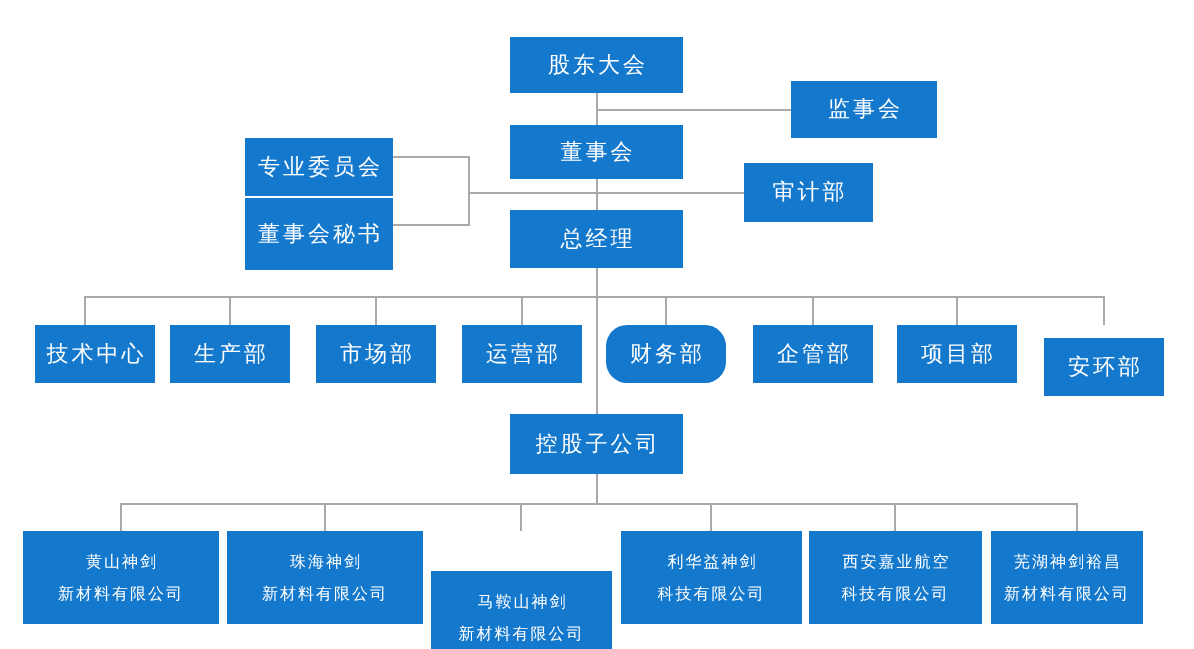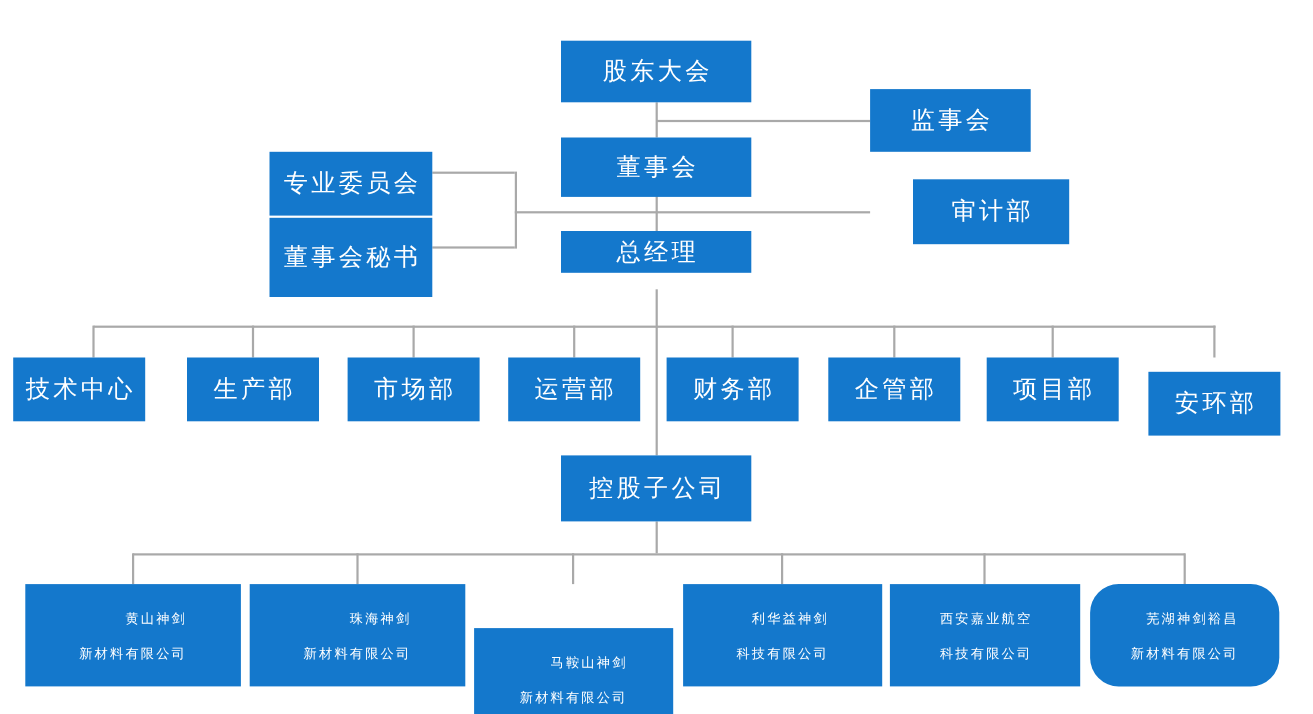--- a/index.html
+++ b/index.html
@@ -24,25 +24,24 @@
     justify-content: center;
     text-align: center;
     font-size: 22px;
     letter-spacing: 3px;
     text-indent: 3px;
     box-sizing: border-box;
     white-space: pre-line;
     line-height: 1.3;
   }
   .node.company {
-    font-size: 12px;
+    font-size: 16px;
     line-height: 32px;
     letter-spacing: 2px;
     text-indent: 2px;
-    text-align: right;
   }
   .line {
     position: absolute;
     background: #a9a9a9;
   }
   .line.h { height: 2px; }
   .line.v { width: 2px; }
 </style>
 </head>
 <body>
@@ -74,41 +73,41 @@
   <div class="line v" style="left:324px; top:503px; height:28px;"></div>
   <div class="line v" style="left:520px; top:503px; height:28px;"></div>
   <div class="line v" style="left:710px; top:503px; height:28px;"></div>
   <div class="line v" style="left:894px; top:503px; height:28px;"></div>
   <div class="line v" style="left:1076px; top:503px; height:28px;"></div>
 
   <div class="node" style="left:510px; top:37px; width:173px; height:56px;">股东大会</div>
   <div class="node" style="left:791px; top:81px; width:146px; height:57px;">监事会</div>
   <div class="node" style="left:510px; top:125px; width:173px; height:54px;">董事会</div>
   <div class="node" style="left:245px; top:126px; width:148px; height:58px;margin-top:12px;">专业委员会</div>
-  <div class="node" style="left:830px; top:163px; width:142px; height:59px;">审计部</div>
+  <div class="node" style="left:744px; top:163px; width:129px; height:59px;">审计部</div>
   <div class="node" style="left:245px; top:198px; width:148px; height:72px;">董事会秘书</div>
-  <div class="node" style="left:510px; top:210px; width:173px; height:38px;">总经理</div>
+  <div class="node" style="left:510px; top:210px; width:173px; height:58px;">总经理</div>
 
-  <div class="node" style="left:12px; top:325px; width:120px; height:58px;text-align:center;">技术中心</div>
+  <div class="node" style="left:35px; top:325px; width:120px; height:58px;text-align:center;">技术中心</div>
   <div class="node" style="left:170px; top:325px; width:120px; height:58px;">生产部</div>
   <div class="node" style="left:316px; top:325px; width:120px; height:58px;">市场部</div>
   <div class="node" style="left:462px; top:325px; width:120px; height:58px;">运营部</div>
-  <div class="node" style="left:606px; top:325px; width:120px; height:58px;">财务部</div>
+  <div class="node" style="left:606px; top:325px; width:120px; height:58px;border-radius:21px;">财务部</div>
   <div class="node" style="left:753px; top:325px; width:120px; height:58px;">企管部</div>
   <div class="node" style="left:897px; top:325px; width:120px; height:58px;">项目部</div>
   <div class="node" style="left:1044px; top:325px; width:120px; height:58px;margin-top:13px;">安环部</div>
 
   <div class="node" style="left:510px; top:414px; width:173px; height:60px;">控股子公司</div>
 
   <div class="node company" style="left:23px; top:531px; width:196px; height:93px;">黄山神剑
 新材料有限公司</div>
   <div class="node company" style="left:227px; top:531px; width:196px; height:93px;font-family:Liberation Serif, serif;">珠海神剑
 新材料有限公司</div>
   <div class="node company" style="left:431px; top:531px; width:181px; height:93px;margin-top:40px;">马鞍山神剑
 新材料有限公司</div>
   <div class="node company" style="left:621px; top:531px; width:181px; height:93px;">利华益神剑
 科技有限公司</div>
   <div class="node company" style="left:809px; top:531px; width:173px; height:93px;">西安嘉业航空
 科技有限公司</div>
-  <div class="node company" style="left:991px; top:531px; width:172px; height:93px;border-radius:26px;">芜湖神剑裕昌
+  <div class="node company" style="left:991px; top:531px; width:152px; height:93px;">芜湖神剑裕昌
 新材料有限公司</div>
 
 </div>
 
 </body></html>

